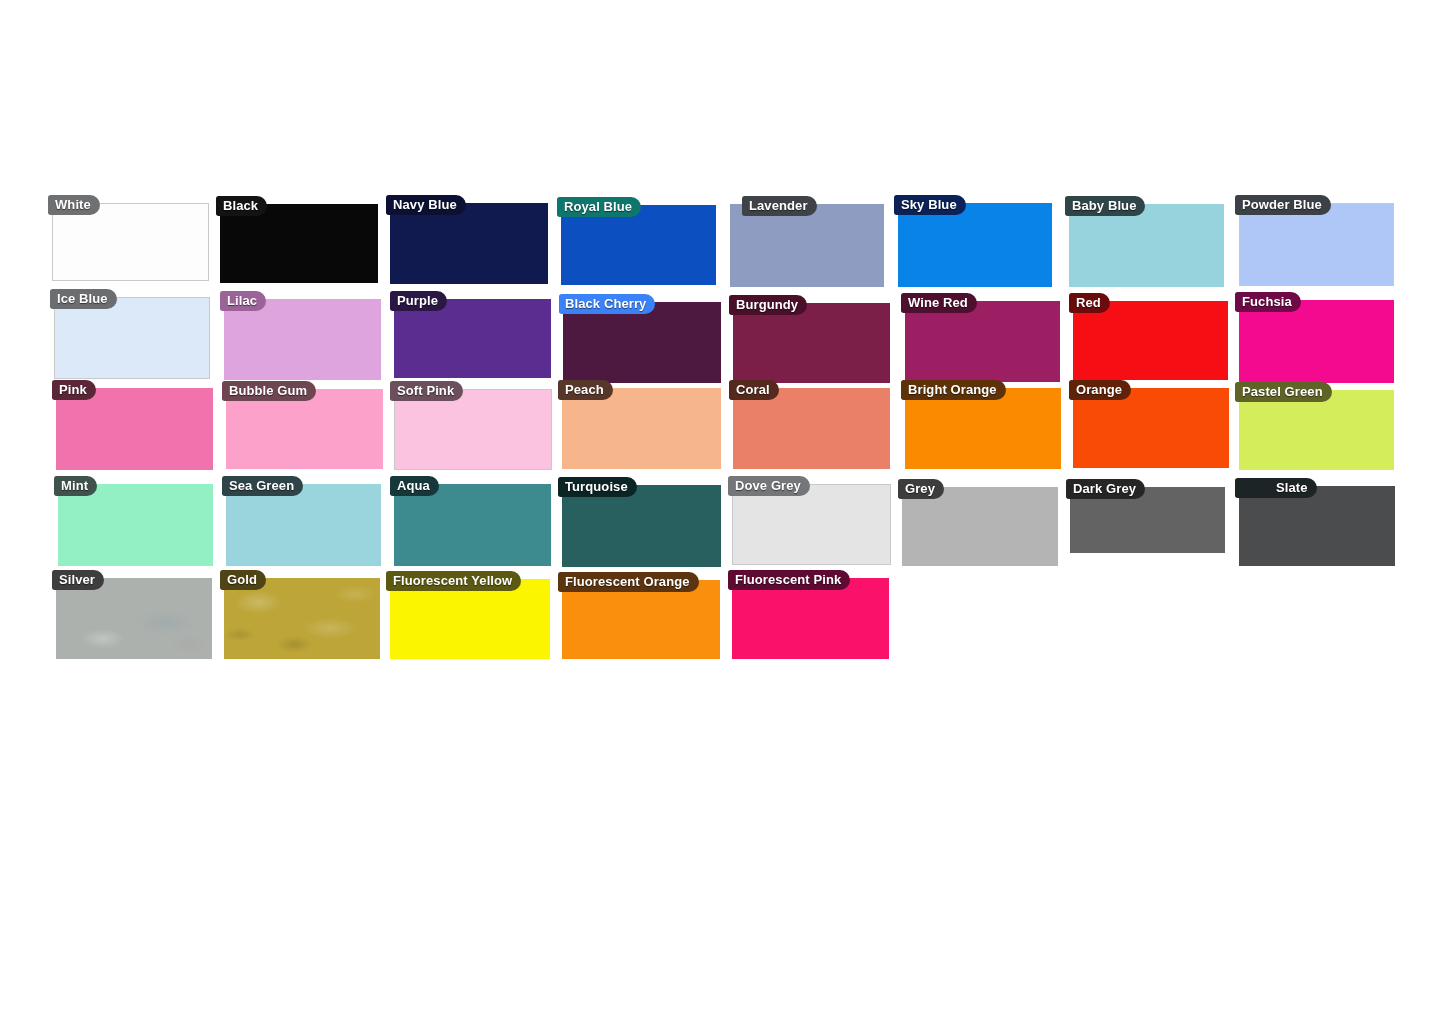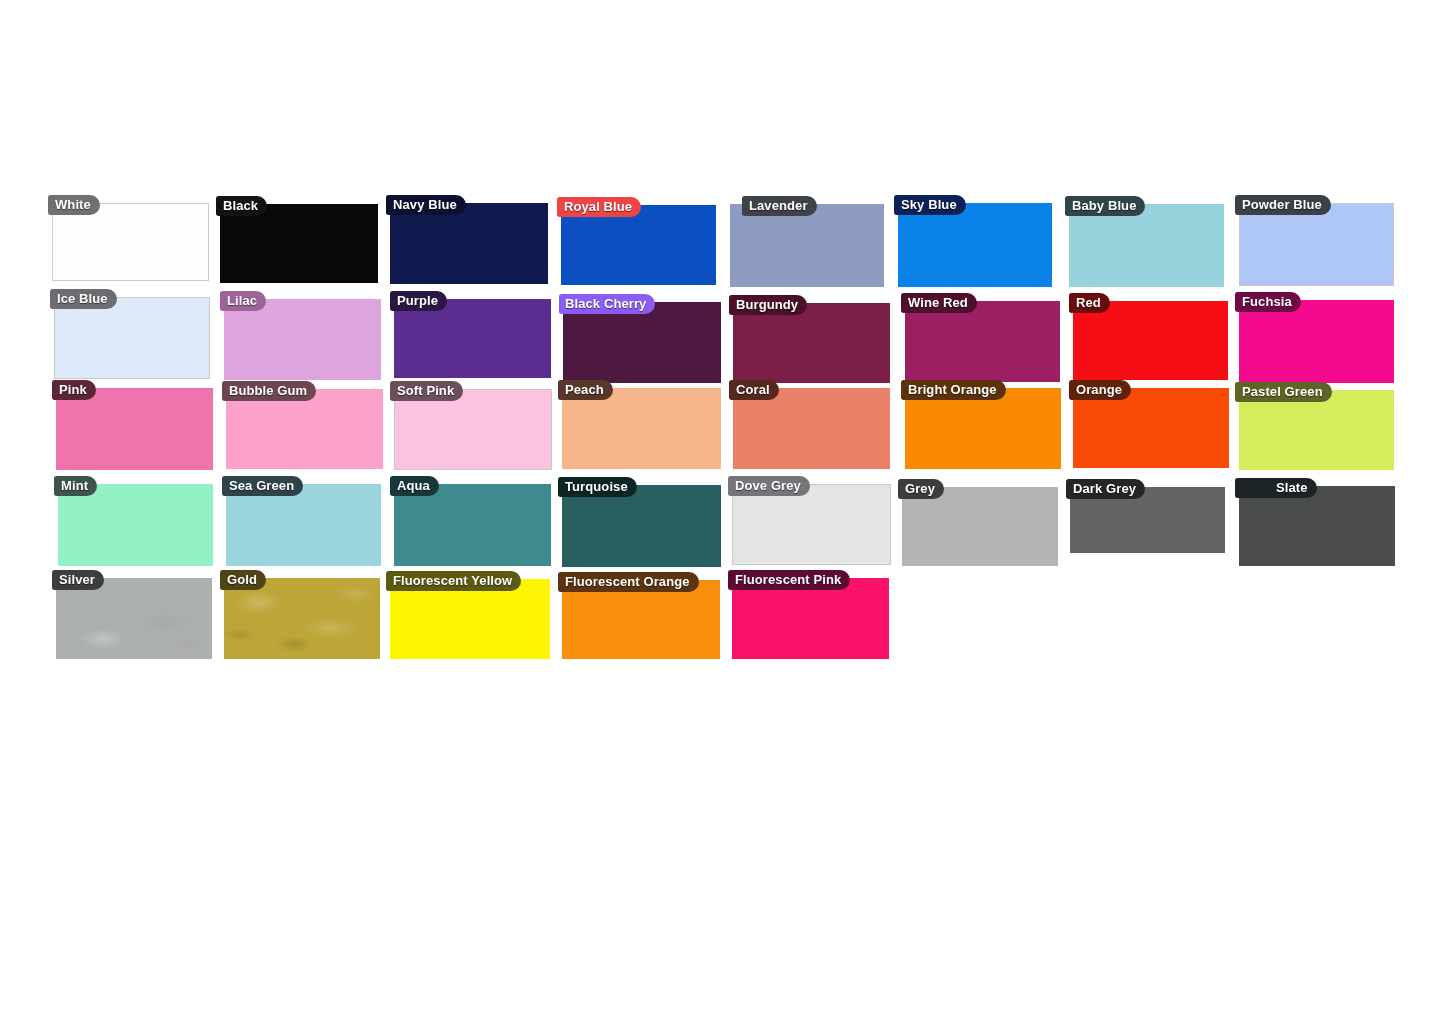--- a/index.html
+++ b/index.html
@@ -96,21 +96,21 @@
       <span class="swatch-label" style="background-color: rgb(19, 19, 19);">Black</span>
     </div>
     <div class="swatch" style="left: 390px; top: 203px; width: 158px; height: 81px;">
       <div class="swatch-shadow"></div>
       <div class="swatch-fill" style="background-color: rgb(16, 26, 78);"></div>
       <span class="swatch-label" style="background-color: rgb(12, 17, 51);">Navy Blue</span>
     </div>
     <div class="swatch" style="left: 561px; top: 205px; width: 155px; height: 80px;">
       <div class="swatch-shadow"></div>
       <div class="swatch-fill" style="background-color: rgb(11, 79, 192);"></div>
-      <span class="swatch-label" style="background-color: #ef4444;">Royal Blue</span>
+      <span class="swatch-label" style="background-color: #0f766e;">Royal Blue</span>
     </div>
     <div class="swatch" style="left: 730px; top: 204px; width: 154px; height: 83px;">
       <div class="swatch-shadow"></div>
       <div class="swatch-fill" style="background-color: rgb(141, 156, 192);"></div>
       <span class="swatch-label" style="background-color: rgb(63, 67, 72); margin-left: 16px;">Lavender</span>
     </div>
     <div class="swatch" style="left: 898px; top: 203px; width: 154px; height: 84px;">
       <div class="swatch-shadow"></div>
       <div class="swatch-fill" style="background-color: rgb(10, 131, 232);"></div>
       <span class="swatch-label" style="background-color: rgb(11, 34, 88);">Sky Blue</span>
@@ -136,21 +136,21 @@
       <span class="swatch-label" style="background-color: rgb(155, 99, 151);">Lilac</span>
     </div>
     <div class="swatch" style="left: 394px; top: 299px; width: 157px; height: 79px;">
       <div class="swatch-shadow"></div>
       <div class="swatch-fill" style="background-color: rgb(91, 45, 145);"></div>
       <span class="swatch-label" style="background-color: rgb(42, 23, 68);">Purple</span>
     </div>
     <div class="swatch" style="left: 563px; top: 302px; width: 158px; height: 81px;">
       <div class="swatch-shadow"></div>
       <div class="swatch-fill" style="background-color: rgb(78, 25, 64);"></div>
-      <span class="swatch-label" style="background-color: #8b5cf6; padding-left: 6px;">Black Cherry</span>
+      <span class="swatch-label" style="background-color: #3b82f6; padding-left: 6px;">Black Cherry</span>
     </div>
     <div class="swatch" style="left: 733px; top: 303px; width: 157px; height: 80px;">
       <div class="swatch-shadow"></div>
       <div class="swatch-fill" style="background-color: rgb(123, 31, 72);"></div>
       <span class="swatch-label" style="background-color: rgb(74, 16, 41);">Burgundy</span>
     </div>
     <div class="swatch" style="left: 905px; top: 301px; width: 155px; height: 81px;">
       <div class="swatch-shadow"></div>
       <div class="swatch-fill" style="background-color: rgb(156, 31, 99);"></div>
       <span class="swatch-label" style="background-color: rgb(79, 15, 47);">Wine Red</span>

